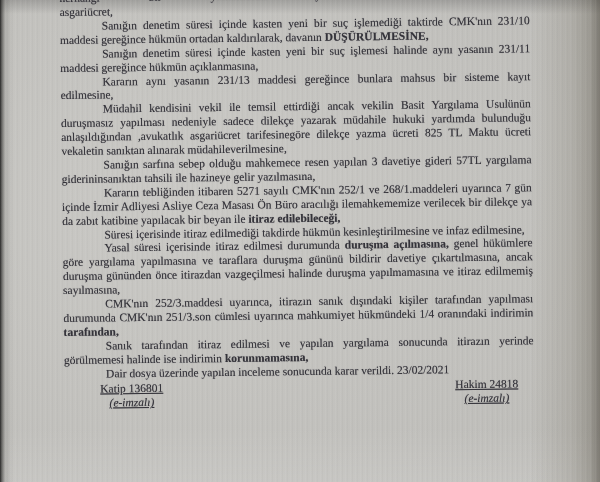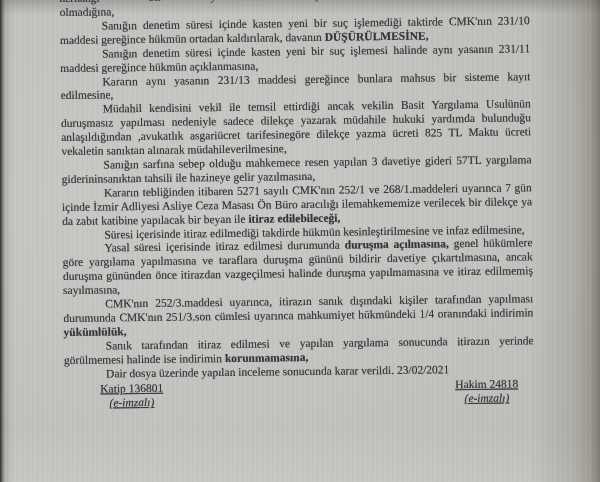--- a/index.html
+++ b/index.html
@@ -36,39 +36,39 @@
 </head>
 <body>
 
 <div class="page">
   <div class="content">
 
     <div class="clip">
       <p class="para"><span>herhangi bir yükümlülük yüklenmesine takdiren yer</span></p>
     </div>
 
-    <p class="para"><span>olmadığına,</span></p>
+    <p class="para"><span>asgariücret,</span></p>
 
     <p class="para indent"><span>Sanığın denetim süresi içinde kasten yeni bir suç işlemediği taktirde CMK'nın 231/10 maddesi gereğince hükmün ortadan kaldırılarak, davanın </span><span class="b">DÜŞÜRÜLMESİNE,</span></p>
 
     <p class="para indent"><span>Sanığın denetim süresi içinde kasten yeni bir suç işlemesi halinde aynı yasanın 231/11 maddesi gereğince hükmün açıklanmasına,</span></p>
 
     <p class="para indent"><span>Kararın aynı yasanın 231/13 maddesi gereğince bunlara mahsus bir sisteme kayıt edilmesine,</span></p>
 
     <p class="para indent"><span>Müdahil kendisini vekil ile temsil ettirdiği ancak vekilin Basit Yargılama Usulünün duruşmasız yapılması nedeniyle sadece dilekçe yazarak müdahile hukuki yardımda bulunduğu anlaşıldığından ,avukatlık asgariücret tarifesinegöre dilekçe yazma ücreti 825 TL Maktu ücreti vekaletin sanıktan alınarak müdahileverilmesine,</span></p>
 
     <p class="para indent"><span>Sanığın sarfına sebep olduğu mahkemece resen yapılan 3 davetiye gideri 57TL yargılama giderininsanıktan tahsili ile hazineye gelir yazılmasına,</span></p>
 
     <p class="para indent"><span>Kararın tebliğinden itibaren 5271 sayılı CMK'nın 252/1 ve 268/1.maddeleri uyarınca 7 gün içinde İzmir Adliyesi Asliye Ceza Masası Ön Büro aracılığı ilemahkememize verilecek bir dilekçe ya da zabıt katibine yapılacak bir beyan ile </span><span class="b">itiraz edilebileceği,</span></p>
 
     <p class="para indent"><span>Süresi içerisinde itiraz edilmediği takdirde hükmün kesinleştirilmesine ve infaz edilmesine,</span></p>
 
     <p class="para indent"><span>Yasal süresi içerisinde itiraz edilmesi durumunda </span><span class="b">duruşma açılmasına,</span><span> genel hükümlere göre yargılama yapılmasına ve taraflara duruşma gününü bildirir davetiye çıkartılmasına, ancak duruşma gününden önce itirazdan vazgeçilmesi halinde duruşma yapılmamasına ve itiraz edilmemiş sayılmasına,</span></p>
 
-    <p class="para indent"><span>CMK'nın 252/3.maddesi uyarınca, itirazın sanık dışındaki kişiler tarafından yapılması durumunda CMK'nın 251/3.son cümlesi uyarınca mahkumiyet hükmündeki 1/4 oranındaki indirimin </span><span class="b">yükümlülük,</span></p>
+    <p class="para indent"><span>CMK'nın 252/3.maddesi uyarınca, itirazın sanık dışındaki kişiler tarafından yapılması durumunda CMK'nın 251/3.son cümlesi uyarınca mahkumiyet hükmündeki 1/4 oranındaki indirimin </span><span class="b">tarafından,</span></p>
 
     <p class="para indent"><span>Sanık tarafından itiraz edilmesi ve yapılan yargılama sonucunda itirazın yerinde görülmemesi halinde ise indirimin </span><span class="b">korunmamasına,</span></p>
 
     <p class="para indent"><span>Dair dosya üzerinde yapılan inceleme sonucunda karar verildi. 23/02/2021</span></p>
 
     <div class="sigrow">
       <div class="sig sig-katip">
         <div>Katip 136801</div>
         <div class="esign">(e-imzalı)</div>
       </div>

